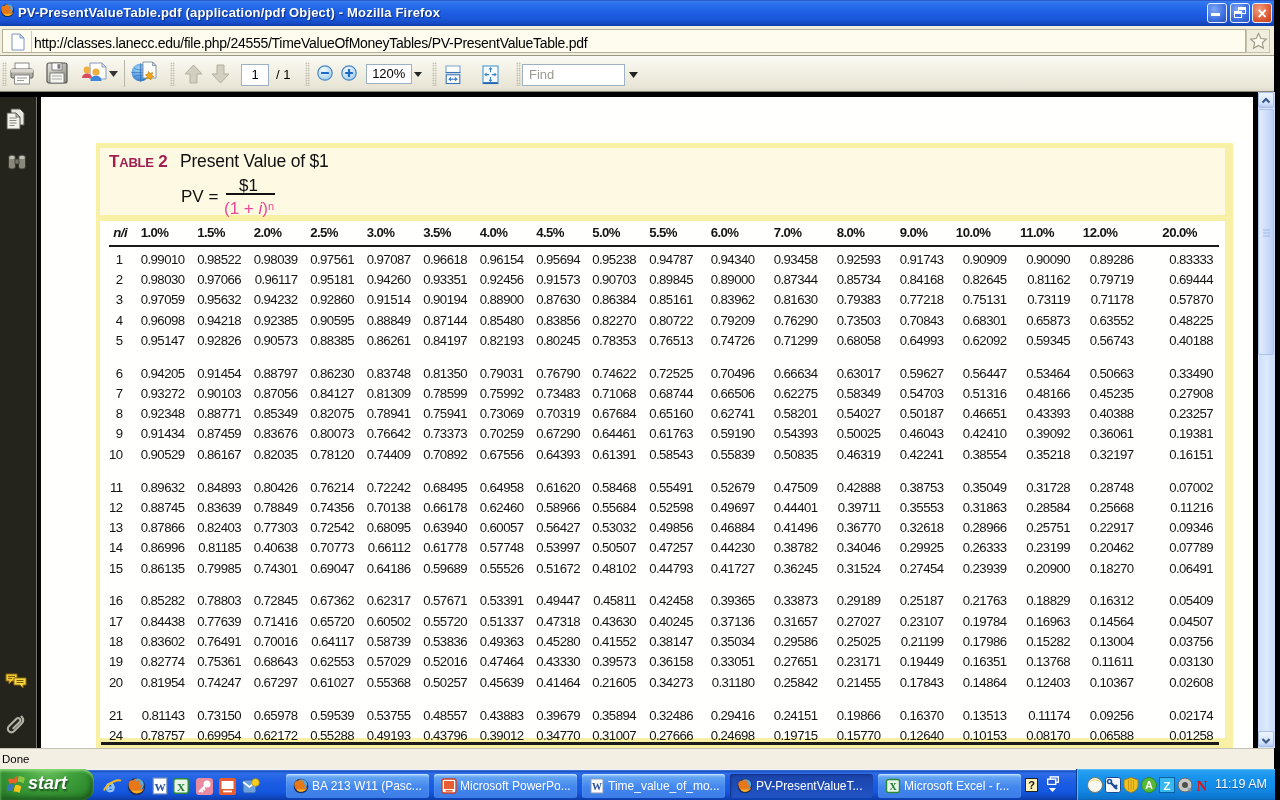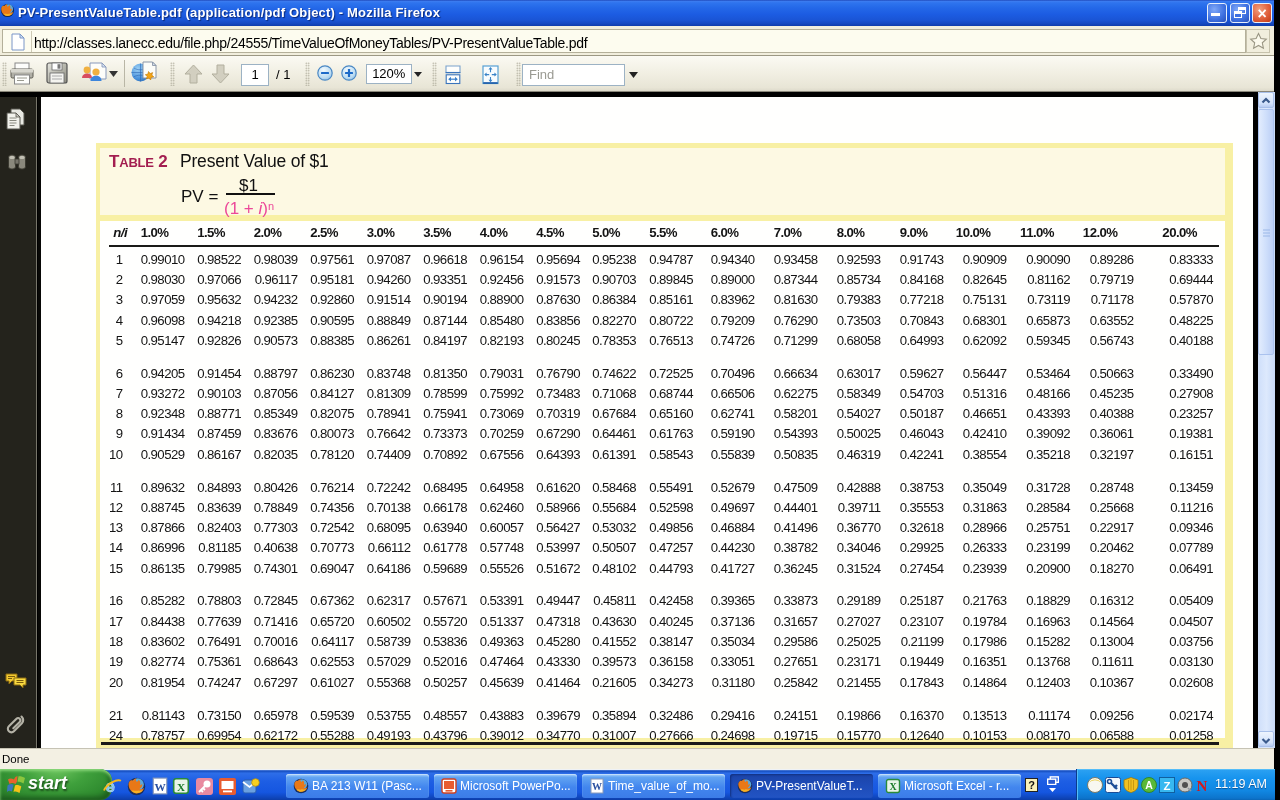--- a/index.html
+++ b/index.html
@@ -44,21 +44,21 @@
 .row .ni{font-weight:bold;font-style:italic}
 
 #sbar{left:1258px;top:92px;width:17px;height:656px;background:linear-gradient(90deg,#cfdffa,#dde9fd 50%,#c8daf8)}
 .sbtn{position:absolute;left:0;width:16px;height:16px;background:linear-gradient(180deg,#eef5fe,#d2e2fb 75%,#b8ccf2);border:1px solid #a8c0ea;border-radius:2px}
 #sthumb{position:absolute;left:0;top:17px;width:16px;height:246px;background:linear-gradient(90deg,#e2ecfd,#cfdffb 50%,#bccff6);border:1px solid #aac2ee;border-radius:2px}
 
 #statusbar{left:0;top:748px;width:1274px;height:21px;background:#f3f0e3;border-top:1px solid #c6c3b4}
 #statusbar span{position:absolute;left:2px;top:4px;font-size:11.5px;color:#000}
 
 #taskbar{left:0;top:769px;width:1275px;height:31px;background:linear-gradient(180deg,#eef2f6 0%,#eef2f6 4%,#1b55c8 5%,#1b55c8 9%,#2e6ee8 13%,#1d5ee4 40%,#1556e0 75%,#0f46bc 92%,#0d3da8 100%)}
-#startbtn{left:0;top:0;width:112px;height:31px;border-radius:0 12px 12px 0;background:radial-gradient(ellipse at 50% 0%,#6cc45e 0%,#3fa03c 40%,#2f8b2f 75%,#256f26 100%);box-shadow:inset 0 2px 3px #8ad87a,inset -3px -3px 5px #1d5c1e}
+#startbtn{left:0;top:0;width:94px;height:31px;border-radius:0 12px 12px 0;background:radial-gradient(ellipse at 50% 0%,#6cc45e 0%,#3fa03c 40%,#2f8b2f 75%,#256f26 100%);box-shadow:inset 0 2px 3px #8ad87a,inset -3px -3px 5px #1d5c1e}
 #startbtn span{position:absolute;left:28px;top:4px;color:#fff;font-size:18px;font-weight:bold;font-style:italic;text-shadow:1px 2px 2px #1a4d1a}
 .qicon{position:absolute;top:8px;width:19px;height:19px}
 .taskbtn{position:absolute;top:4.5px;width:143px;height:24px;border-radius:3px;background:linear-gradient(180deg,#a6d0fa 0%,#62a4f2 14%,#4286ee 55%,#3c7ce8 100%);box-shadow:inset 0 1px 1px #c6e0fc;color:#fff;font-size:12px}
 .taskbtn.active{background:linear-gradient(180deg,#1c44a8 0%,#1e4cb8 50%,#2254c4 100%);box-shadow:inset 1px 1px 2px #12307e}
 .taskbtn .ticon{position:absolute;left:7px;top:4px;width:16px;height:16px}
 .taskbtn .tlabel{position:absolute;left:26px;top:5px;white-space:nowrap;overflow:hidden;max-width:114px}
 #tray{left:1076px;top:0;width:199px;height:31px;background:linear-gradient(180deg,#2da2f2 0%,#1794ee 30%,#1187e2 70%,#0d74cc 94%,#0a66b8 100%);border-left:1px solid #0a3a8c;box-shadow:inset 1px 1px 0 #55bdf8}
 #clock{position:absolute;right:8px;top:8px;color:#fff;font-size:12.5px;text-shadow:0 1px 1px #0a5294}
 .tico{position:absolute;top:8px;width:16px;height:16px}
 </style></head>
@@ -490,21 +490,21 @@
       <i class="v" style="right:700px">0.61620</i>
       <i class="v" style="right:644px">0.58468</i>
       <i class="v" style="right:587px">0.55491</i>
       <i class="v" style="right:525.5px">0.52679</i>
       <i class="v" style="right:462.5px">0.47509</i>
       <i class="v" style="right:399.5px">0.42888</i>
       <i class="v" style="right:336.5px">0.38753</i>
       <i class="v" style="right:273.5px">0.35049</i>
       <i class="v" style="right:210px">0.31728</i>
       <i class="v" style="right:146.5px">0.28748</i>
-      <i class="v" style="right:67px">0.13459</i>
+      <i class="v" style="right:67px">0.07002</i>
     </div>
 <div class="row" style="top:499.8px">
       <i class="v" style="right:1157.5px">12</i>
       <i class="v" style="right:1095.5px">0.88745</i>
       <i class="v" style="right:1039px">0.83639</i>
       <i class="v" style="right:982.5px">0.78849</i>
       <i class="v" style="right:926px">0.74356</i>
       <i class="v" style="right:869.5px">0.70138</i>
       <i class="v" style="right:813px">0.66178</i>
       <i class="v" style="right:756.5px">0.62460</i>

